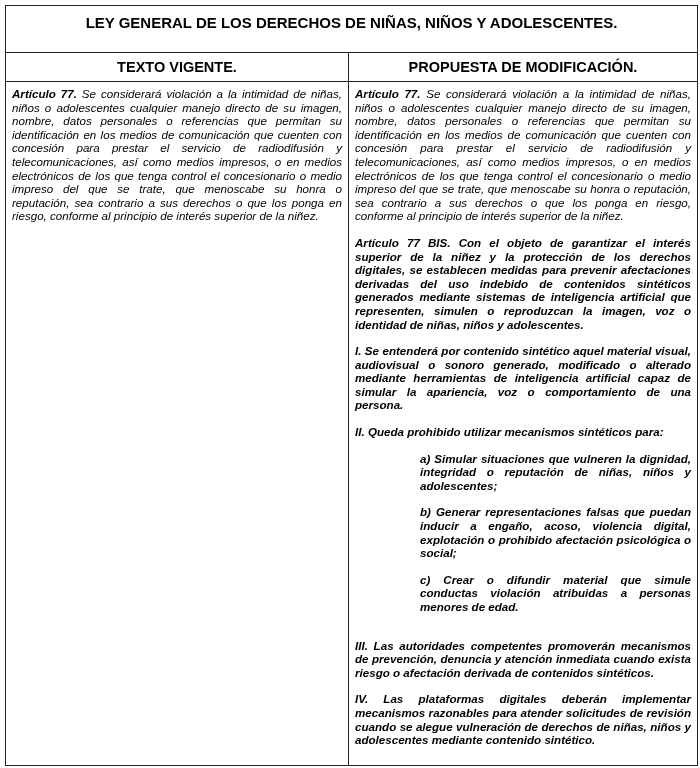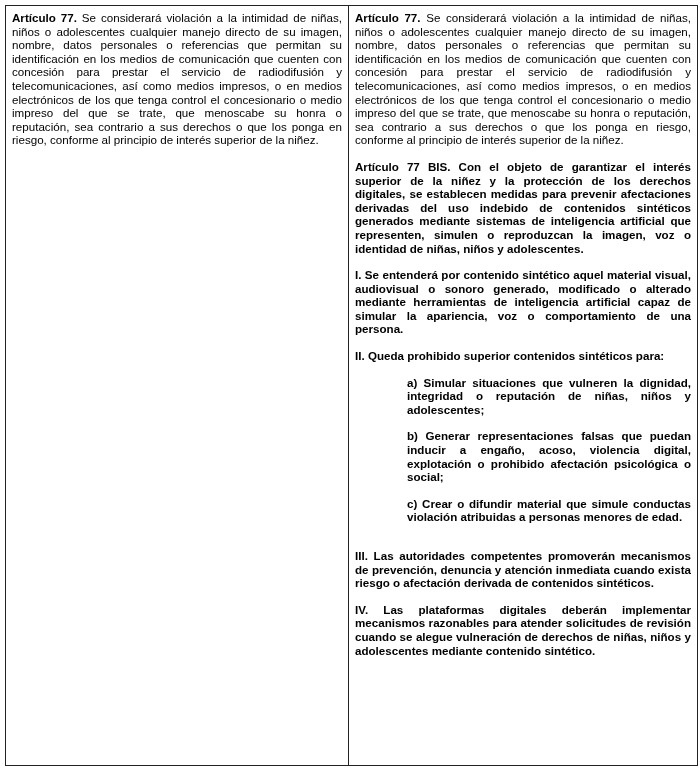--- a/index.html
+++ b/index.html
@@ -17,44 +17,51 @@
     font-weight: bold; font-size: 15px; padding-top: 8px !important;
   }
   .head-cell {
     height: 28px; text-align: center; vertical-align: middle;
     font-weight: bold; font-size: 14.5px;
   }
   .body-cell {
     vertical-align: top; font-size: 11.6px; line-height: 13.6px;
     padding: 5px 6px 0 6px !important; text-align: justify;
   }
-  .para { margin: 0 0 13px 0; text-align: justify; }
+  .para { margin: 0 0 13px 0; text-align: justify; font-style: italic; }
   .para.bold { font-weight: bold; }
   .lbl { font-weight: bold; }
-  .indent { margin-left: 52px; }
+  .indent { margin-left: 65px; }
   .spacer-lg { height: 12px; }
 </style>
 </head>
 <body>
 
 <table class="doc-table">
   <colgroup>
     <col style="width:343px">
     <col style="width:349px">
   </colgroup>
   <tbody>
+      <tr>
+    <td class="title-cell" colspan="2">LEY GENERAL DE LOS DERECHOS DE NIÑAS, NIÑOS Y ADOLESCENTES.</td>
+  </tr>
+  <tr>
+    <th class="head-cell">TEXTO VIGENTE.</th>
+    <th class="head-cell">PROPUESTA DE MODIFICACIÓN.</th>
+  </tr>
   <tr>
     <td class="body-cell">
       <p class="para"><span class="lbl">Artículo 77.</span><span> Se considerará violación a la intimidad de niñas, niños o adolescentes cualquier manejo directo de su imagen, nombre, datos personales o referencias que permitan su identificación en los medios de comunicación que cuenten con concesión para prestar el servicio de radiodifusión y telecomunicaciones, así como medios impresos, o en medios electrónicos de los que tenga control el concesionario o medio impreso del que se trate, que menoscabe su honra o reputación, sea contrario a sus derechos o que los ponga en riesgo, conforme al principio de interés superior de la niñez.</span></p>
     </td>
     <td class="body-cell">
       <p class="para"><span class="lbl">Artículo 77.</span><span> Se considerará violación a la intimidad de niñas, niños o adolescentes cualquier manejo directo de su imagen, nombre, datos personales o referencias que permitan su identificación en los medios de comunicación que cuenten con concesión para prestar el servicio de radiodifusión y telecomunicaciones, así como medios impresos, o en medios electrónicos de los que tenga control el concesionario o medio impreso del que se trate, que menoscabe su honra o reputación, sea contrario a sus derechos o que los ponga en riesgo, conforme al principio de interés superior de la niñez.</span></p>
       <p class="para bold">Artículo 77 BIS. Con el objeto de garantizar el interés superior de la niñez y la protección de los derechos digitales, se establecen medidas para prevenir afectaciones derivadas del uso indebido de contenidos sintéticos generados mediante sistemas de inteligencia artificial que representen, simulen o reproduzcan la imagen, voz o identidad de niñas, niños y adolescentes.</p>
       <p class="para bold">I. Se entenderá por contenido sintético aquel material visual, audiovisual o sonoro generado, modificado o alterado mediante herramientas de inteligencia artificial capaz de simular la apariencia, voz o comportamiento de una persona.</p>
-      <p class="para bold">II. Queda prohibido superior contenidos sintéticos para:</p>
+      <p class="para bold">II. Queda prohibido utilizar mecanismos sintéticos para:</p>
       <p class="para bold indent">a) Simular situaciones que vulneren la dignidad, integridad o reputación de niñas, niños y adolescentes;</p>
       <p class="para bold indent">b) Generar representaciones falsas que puedan inducir a engaño, acoso, violencia digital, explotación o prohibido afectación psicológica o social;</p>
       <p class="para bold indent">c) Crear o difundir material que simule conductas violación atribuidas a personas menores de edad.</p>
       <div class="spacer-lg"></div>
       <p class="para bold">III. Las autoridades competentes promoverán mecanismos de prevención, denuncia y atención inmediata cuando exista riesgo o afectación derivada de contenidos sintéticos.</p>
       <p class="para bold">IV. Las plataformas digitales deberán implementar mecanismos razonables para atender solicitudes de revisión cuando se alegue vulneración de derechos de niñas, niños y adolescentes mediante contenido sintético.</p>
     </td>
   </tr>
 </tbody>
   </table>

